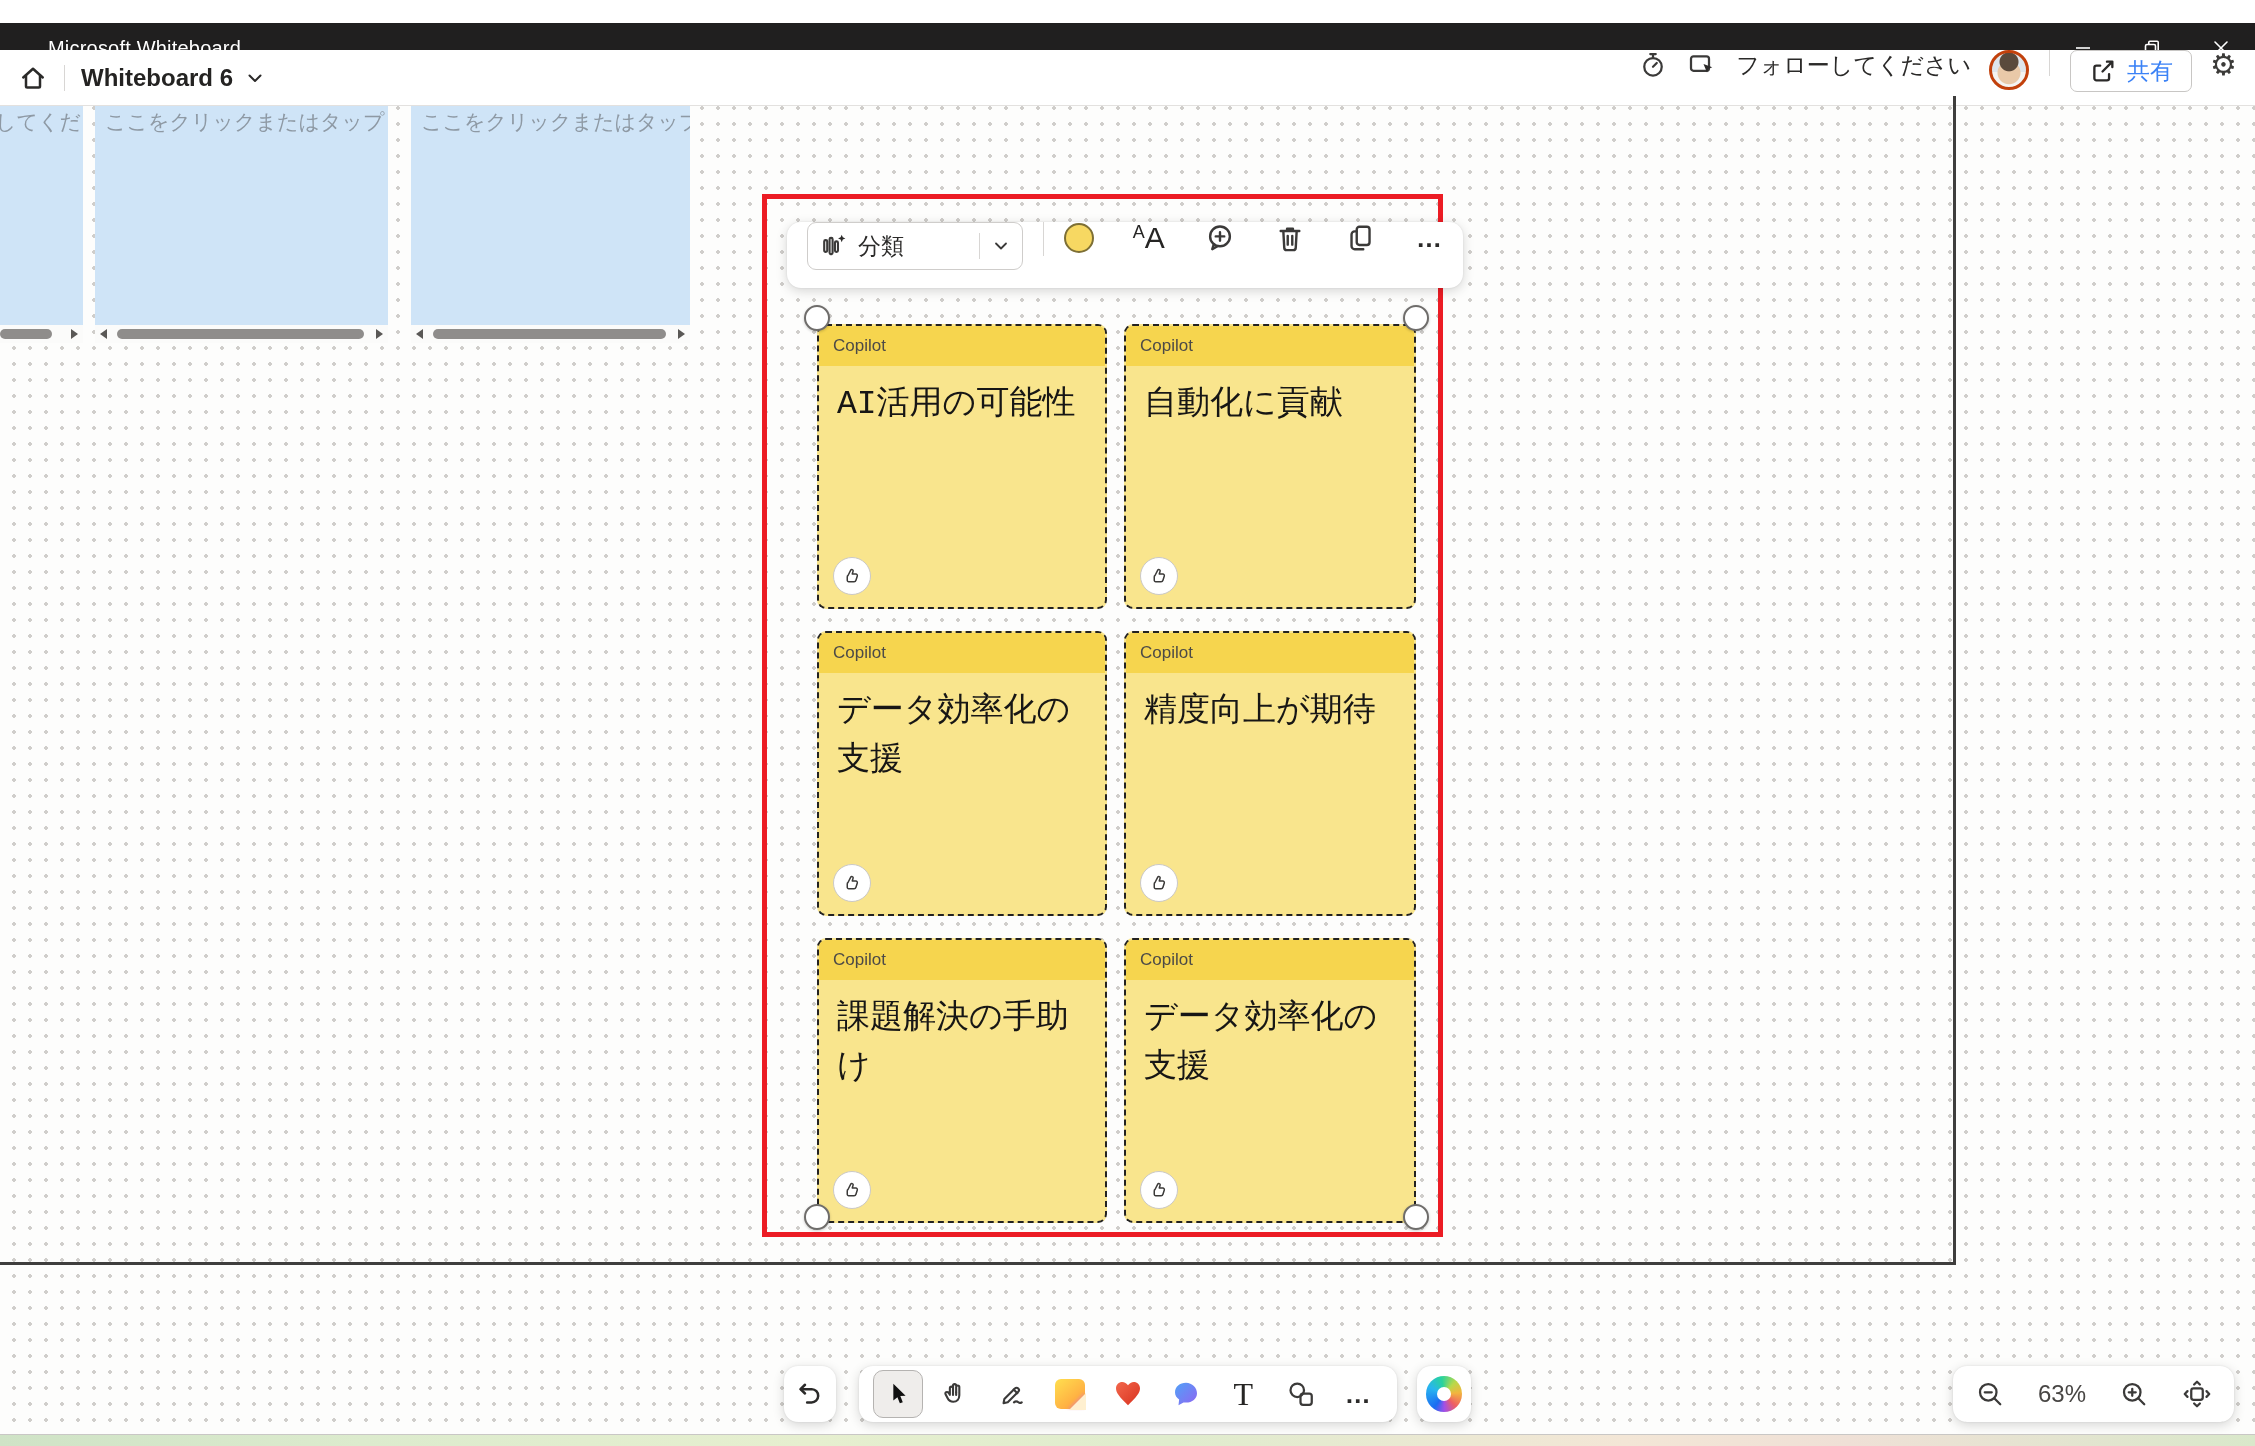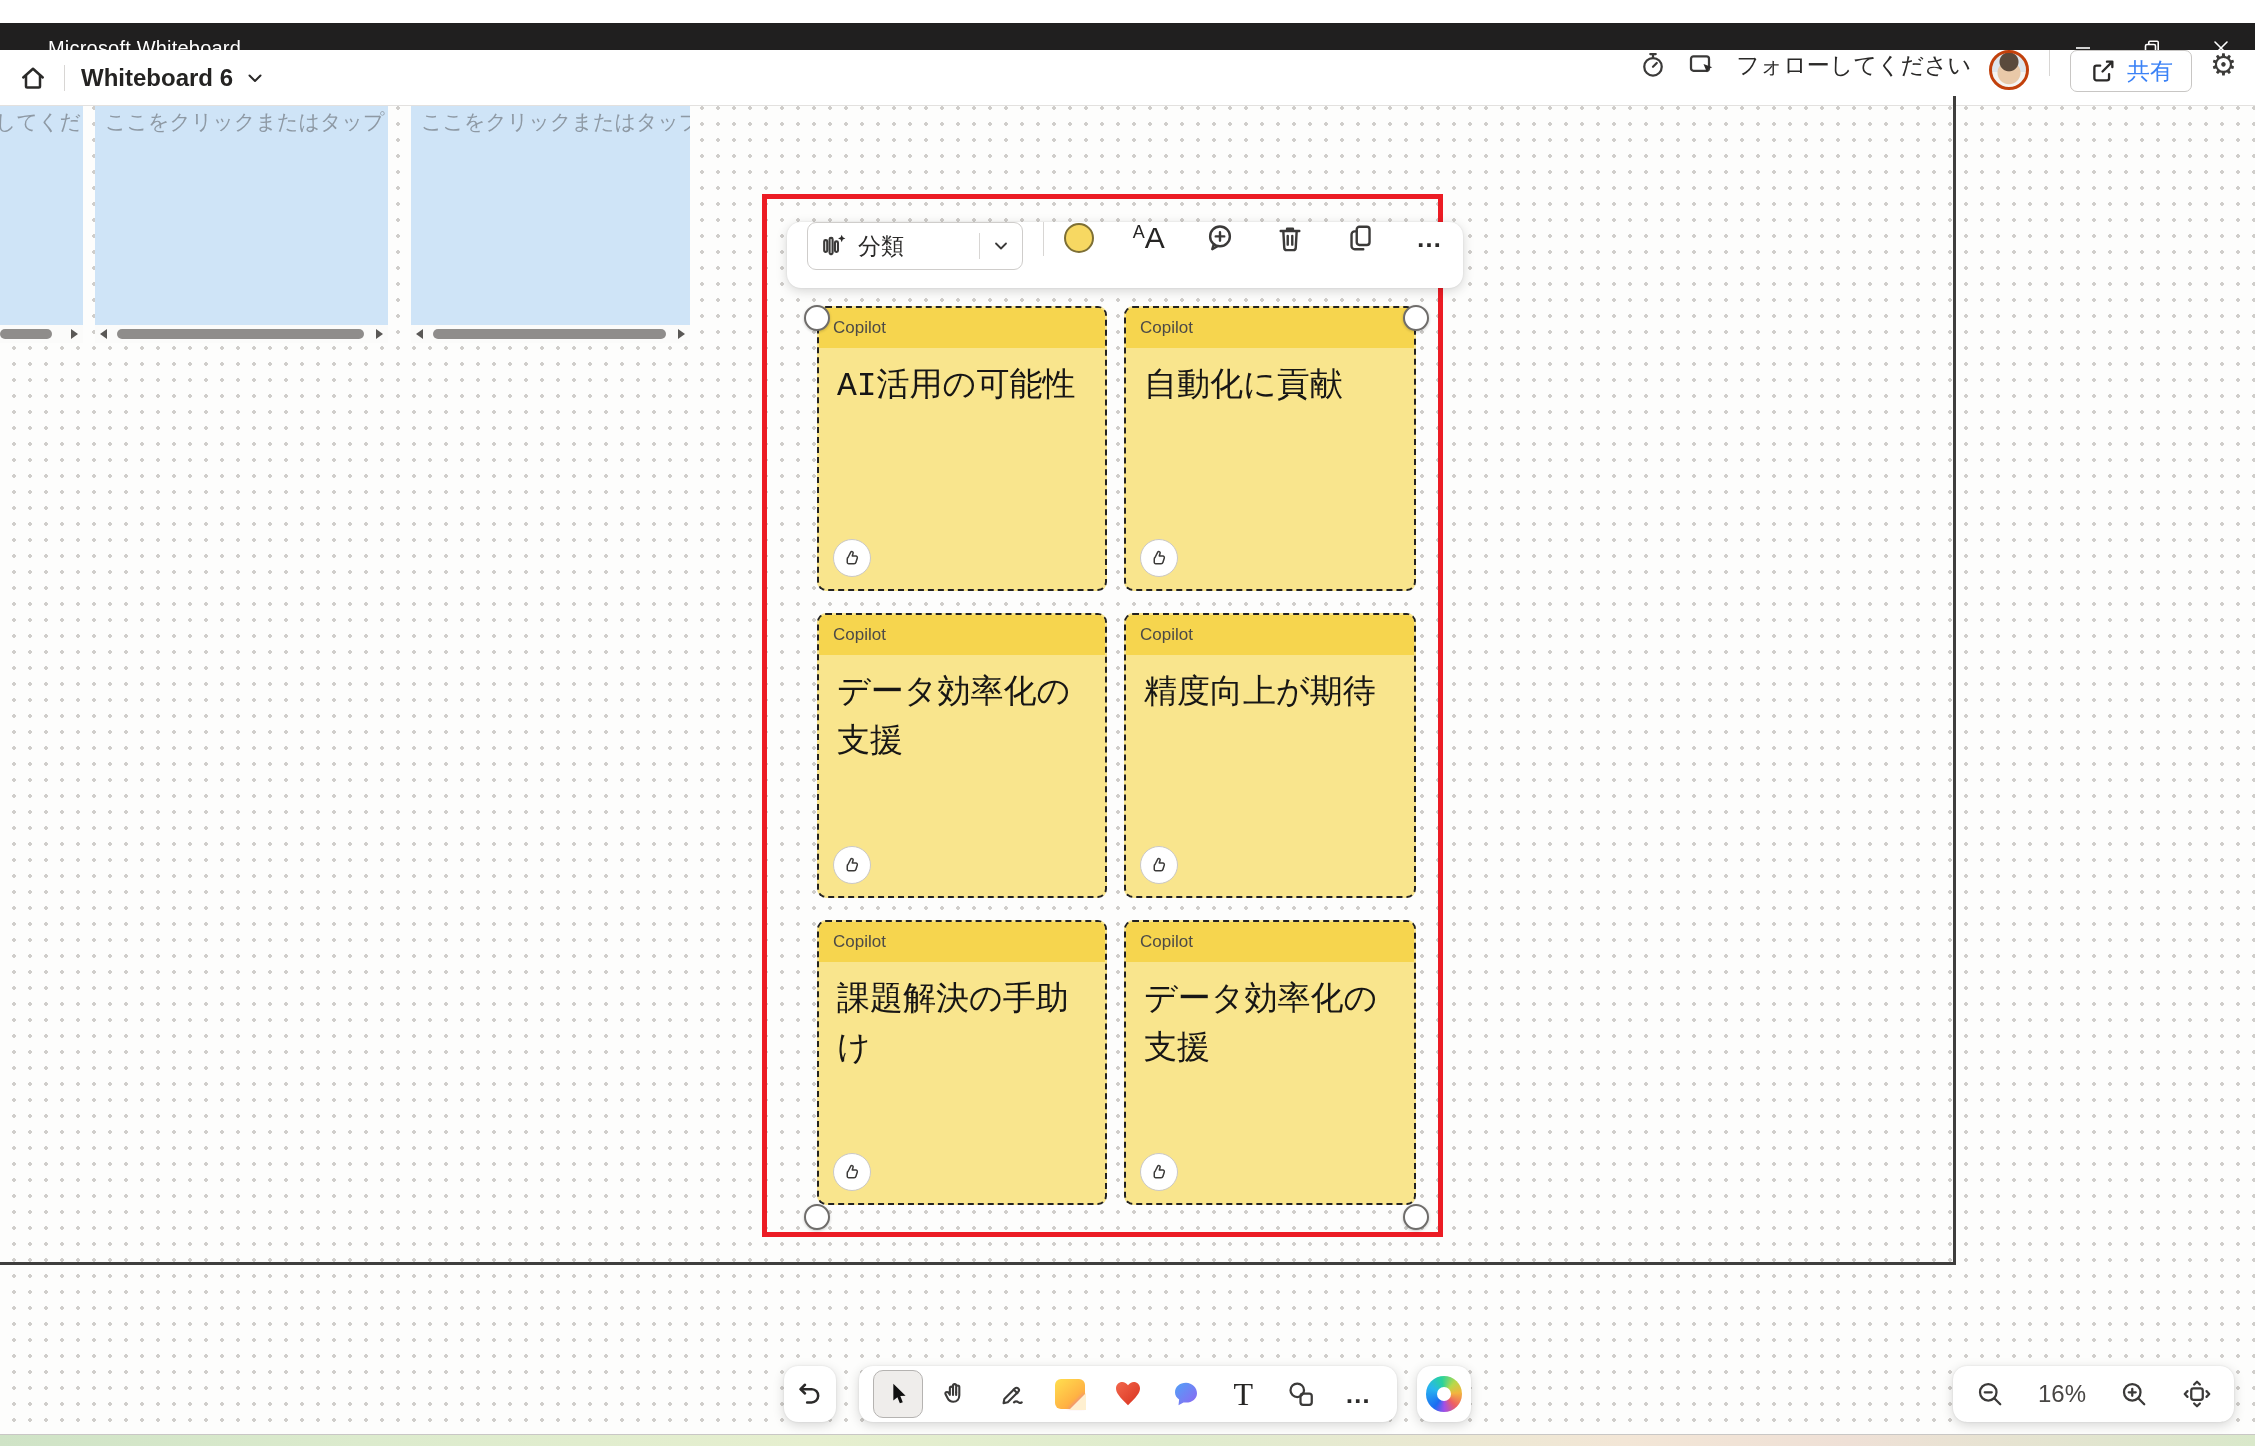--- a/index.html
+++ b/index.html
@@ -59,21 +59,21 @@
   .split-btn .inner-div { width:1px; height:26px; background:#d8d6d4; margin-right:12px; }
   .fb-div { width:1px; height:34px; background:#d8d6d4; margin:0 20px; }
   .fb-icons { flex:1; display:flex; align-items:center; justify-content:space-between; }
   .color-dot { width:30px; height:30px; border-radius:50%; background:#f7d862; border:2.4px solid #7d6f35; }
   .aa { display:flex; align-items:flex-start; color:#262524; }
   .aa .a-sm { font-size:18px; line-height:18px; }
   .aa .a-lg { font-size:30px; line-height:30px; }
   .dots3 { font-size:26px; font-weight:bold; color:#2b2a29; letter-spacing:1px; }
 
   
-  .notes-grid { position:absolute; left:817px; top:306px; display:grid;
+  .notes-grid { position:absolute; left:817px; top:324px; display:grid;
     grid-template-columns:290px 292px; grid-template-rows:285px 285px 285px; column-gap:17px; row-gap:22px; }
   .note { position:relative; background:#f9e58d; border:2px dashed #232221; border-radius:9px; overflow:hidden; }
   .note-head { height:40px; background:#f6d54e; display:flex; align-items:center; }
   .note-badge { font-size:17px; color:#4c4a47; margin-left:14px; }
   .note-text { margin:14px 18px 0 18px; font-size:33px; line-height:49px; color:#171615; word-break:break-all;font-family:Liberation Mono, monospace; }
   .like-btn { position:absolute; left:14px; bottom:12px; width:38px; height:38px; border-radius:50%; background:#fff;
     border:1px solid #cbc9c7; display:flex; align-items:center; justify-content:center; }
   .handle { position:absolute; width:26px; height:26px; border-radius:50%; background:#fff; border:2px solid #6f6d6b; box-shadow:0 1px 3px rgba(0,0,0,.2); }
 
   
@@ -401,21 +401,21 @@
     <span class="copilot-logo"></span>
   </div>
 
   <div class="pill zoom-pill">
     <span>
       <svg width="30" height="30" viewBox="0 0 24 24" class="stroke">
         <circle cx="10.6" cy="10.6" r="6.6"></circle>
           <path d="M15.4 15.4 L20.2 20.2 M7.8 10.6 h5.6"></path>
       </svg>
     </span>
-    <span class="zoom-level">16%</span>
+    <span class="zoom-level">63%</span>
     <span>
       <svg width="30" height="30" viewBox="0 0 24 24" class="stroke">
         <circle cx="10.6" cy="10.6" r="6.6"></circle>
           <path d="M15.4 15.4 L20.2 20.2 M7.8 10.6 h5.6 M10.6 7.8 v5.6"></path>
       </svg>
     </span>
     <span>
       <svg width="30" height="30" viewBox="0 0 24 24" class="stroke">
         <rect x="7.4" y="7.4" width="9.2" height="9.2" rx="1.8"></rect>
         <path d="M4.4 9.7 L2.2 12 l2.2 2.3 M19.6 9.7 L21.8 12 l-2.2 2.3 M9.7 4.4 L12 2.2 l2.3 2.2 M9.7 19.6 L12 21.8 l2.3-2.2"></path>

